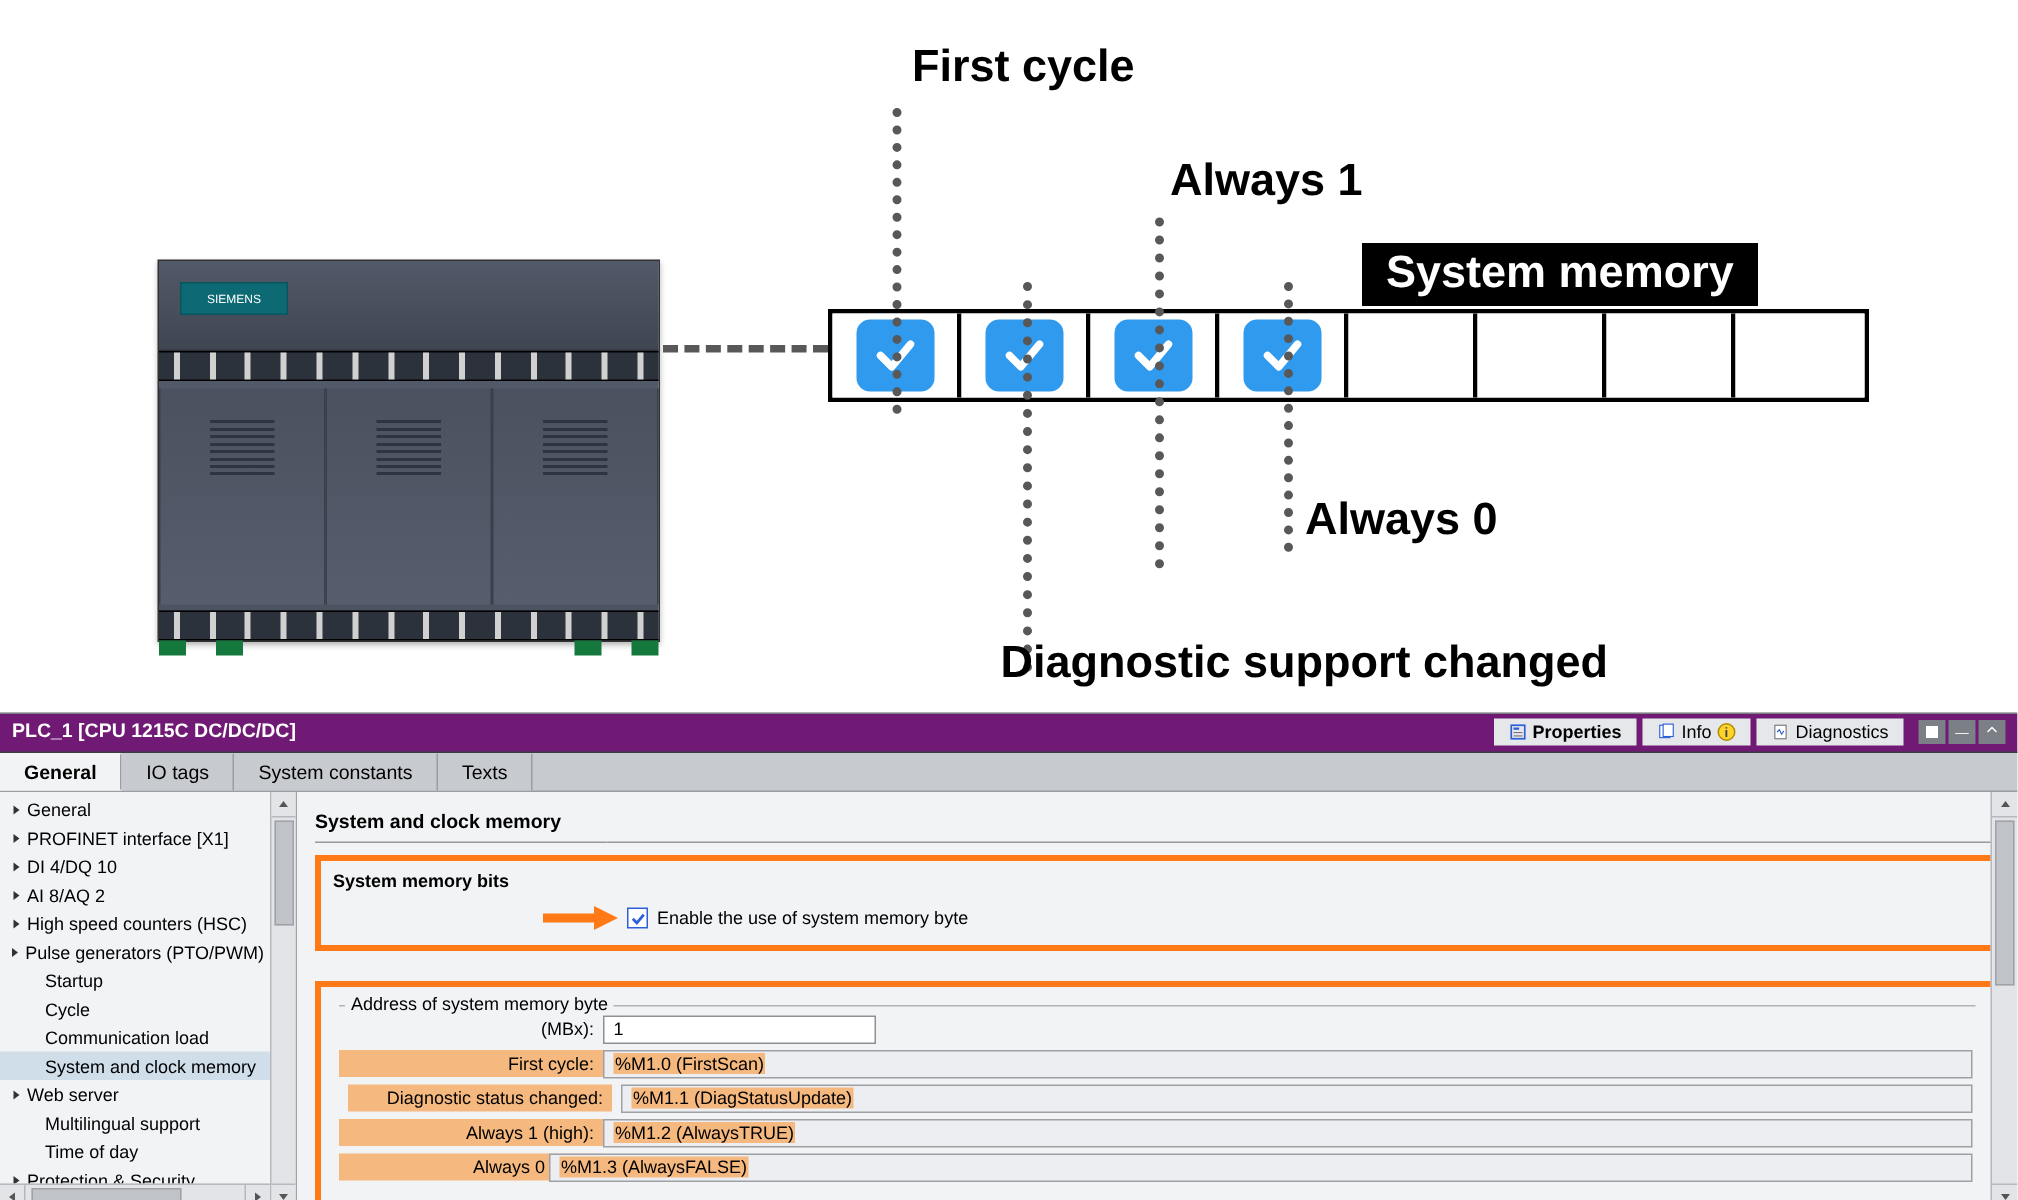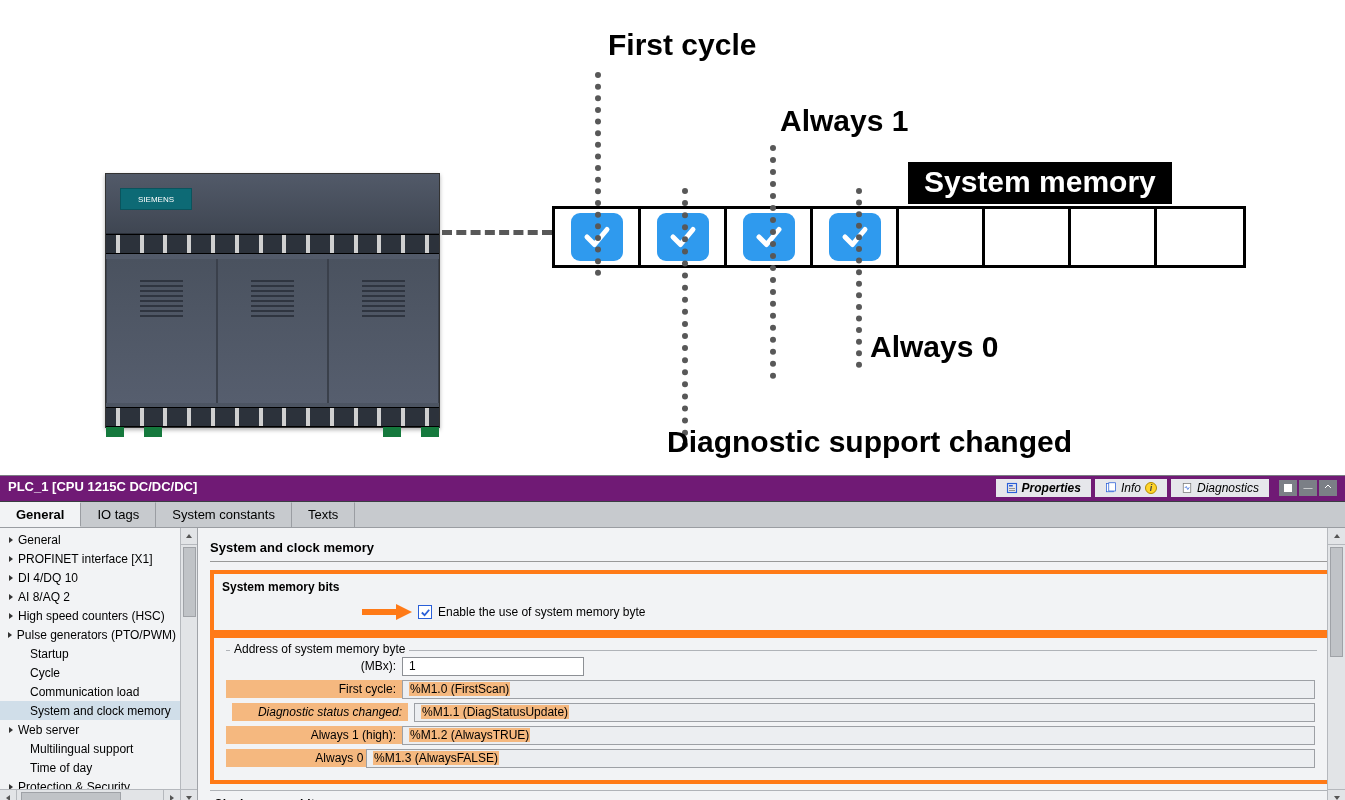--- a/index.html
+++ b/index.html
@@ -44,21 +44,21 @@
   .annot { position:absolute; font-size:30px; font-weight:bold; color:#000000; white-space:nowrap; }
   .annot.a0 { left:608px; top:28px; }
   .annot.a1 { left:780px; top:104px; }
   .annot.a2 { left:870px; top:330px; }
   .annot.a3 { left:667px; top:425px; }
   
   
   .lower { position:relative; background:#d0d3d8; border-top:1px solid #7a7d82; font-size:12px; }
   .titlebar { background:#701a75; color:#fff; padding:3px 8px 4px; display:flex; justify-content:space-between; border-bottom:1px solid #3a3d42; }
   .title-left { font-weight:bold; font-size:13px; }
-  .title-right { display:flex; gap:4px; align-items:center;font-style:italic; }
+  .title-right { display:flex; gap:4px; align-items:center; }
   .title-tab { background:#e6e7eb; color:#000; padding:2px 10px; font-size:12px; display:flex; align-items:center; gap:4px; cursor:pointer; }
   .title-tab svg { width:12px; height:12px; }
   .win-btns { display:flex; gap:2px; margin-left:6px; }
   .win-btn { width:18px; height:16px; background:#7b7f86; color:#fff; display:flex; align-items:center; justify-content:center; font-size:9px; cursor:pointer; }
   
   .tab-strip { background:#c7cace; display:flex; border-bottom:1px solid #9a9da2; }
   .tab { padding:4px 16px; background:#c7cace; border-right:1px solid #9a9da2; cursor:pointer; font-size:13px; border-top:1px solid #c7cace; }
   .tab.active { background:#f2f3f5; border-top:1px solid #f2f3f5; border-bottom:1px solid #f2f3f5; font-weight:bold; }
   
   .panel-body { display:flex; height:278px; background:#f2f3f5; }
@@ -79,21 +79,21 @@
   .tree-hscroll-btn { width:17px; display:flex; align-items:center; justify-content:center; cursor:pointer; border-right:1px solid #b5b8bd; }
   .tree-hscroll-btn:last-child { border-left:1px solid #b5b8bd; border-right:none; }
   .tree-hscroll-track { flex:1; position:relative; }
   .tree-hscroll-thumb { position:absolute; left:4px; top:2px; width:100px; height:11px; background:#c0c3c7; border:1px solid #9fa2a7; }
   
   
   .content { flex:1; padding:8px 12px; position:relative; overflow:hidden; }
   .section-title { font-size:13px; font-weight:bold; padding:4px 0 6px 0; border-bottom:1px solid #999; margin-bottom:8px; width:195px; display:inline-block; }
   .section-title-line { border-bottom:1px solid #999; margin-bottom:8px; margin-top:-9px; margin-left:195px; }
   
-  .orange-box { border:4px solid #ff7a17; padding:6px 8px 10px 8px; margin-bottom:0; }
+  .orange-box { border:4px solid #ff7a17; padding:6px 8px 10px 8px; margin-bottom:20px; }
   .sub-title { font-weight:bold; font-size:12px; padding-bottom:10px; }
   .enable-row { display:flex; align-items:center; padding-left:140px; gap:6px; }
   .orange-arrow { display:inline-flex; align-items:center; }
   .orange-arrow svg { width:50px; height:16px; }
   .chk { width:14px; height:14px; border:1px solid #2a5fd8; background:#fff; display:flex; align-items:center; justify-content:center; }
   .chk svg { width:11px; height:11px; }
   
   .fieldset { margin:6px 4px 0 4px; border-top:1px solid #b0b3b8; padding-top:4px; position:relative; }
   .fieldset-legend { position:absolute; top:-9px; left:4px; background:#f2f3f5; padding:0 4px; font-size:12px; }
   .field-row { display:flex; align-items:center; height:22px; margin-bottom:1px; }
@@ -425,21 +425,21 @@
             <input class="field-input" value="1" style="">
           </div>
           <div id="rows">
               <div class="field-row">
                 <div style="width: 176px; text-align: right; padding-right: 6px;"><span class="field-lab hl">First cycle:</span></div>
                 <div class="field-val hl-inner">
                   <span>%M1.0 (FirstScan)</span>
                 </div>
               </div>
               <div class="field-row">
-                <div style="width: 188px; text-align: right; padding-right: 6px; font-style: italic;"><span class="field-lab hl">Diagnostic status changed:</span></div>
+                <div style="width: 188px; text-align: right; padding-right: 6px;"><span class="field-lab hl">Diagnostic status changed:</span></div>
                 <div class="field-val hl-inner">
                   <span>%M1.1 (DiagStatusUpdate)</span>
                 </div>
               </div>
               <div class="field-row">
                 <div style="width: 176px; text-align: right; padding-right: 6px;"><span class="field-lab hl">Always 1 (high):</span></div>
                 <div class="field-val hl-inner">
                   <span>%M1.2 (AlwaysTRUE)</span>
                 </div>
               </div>

